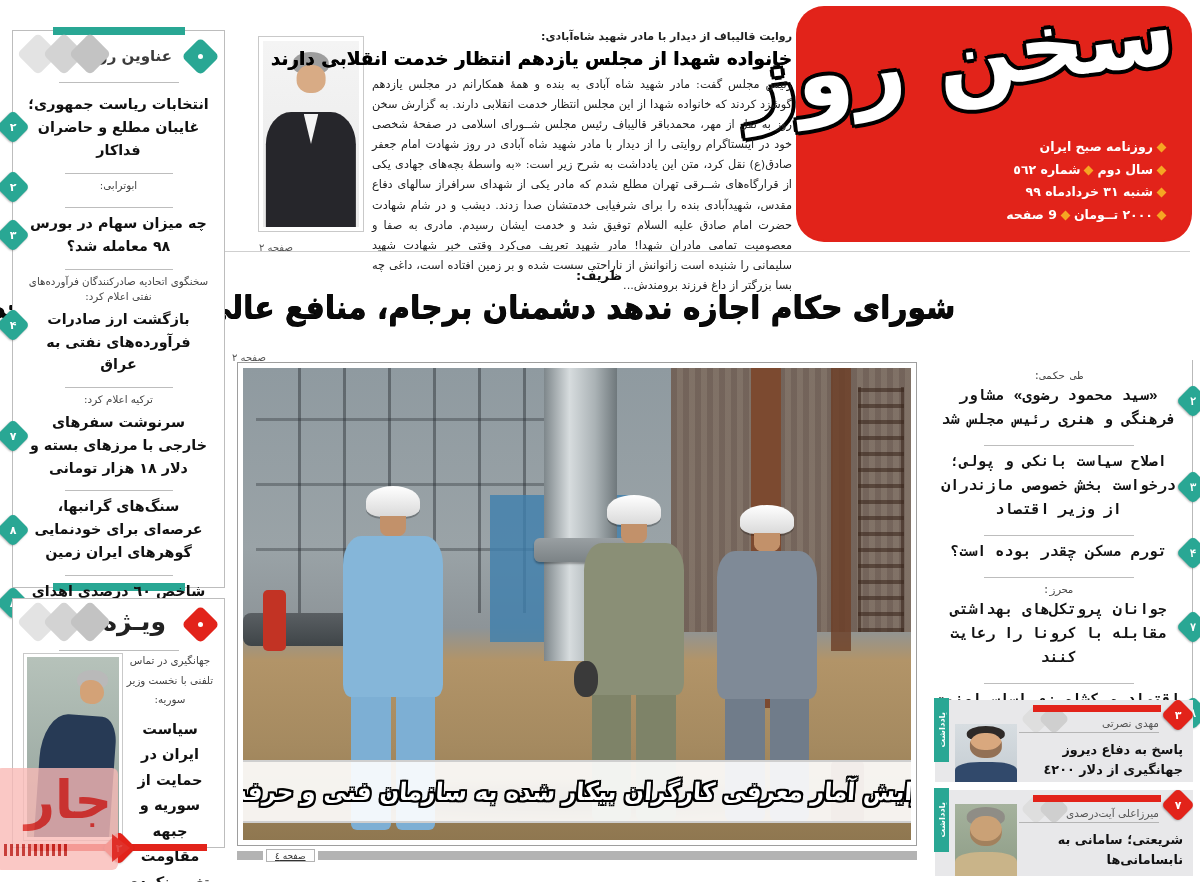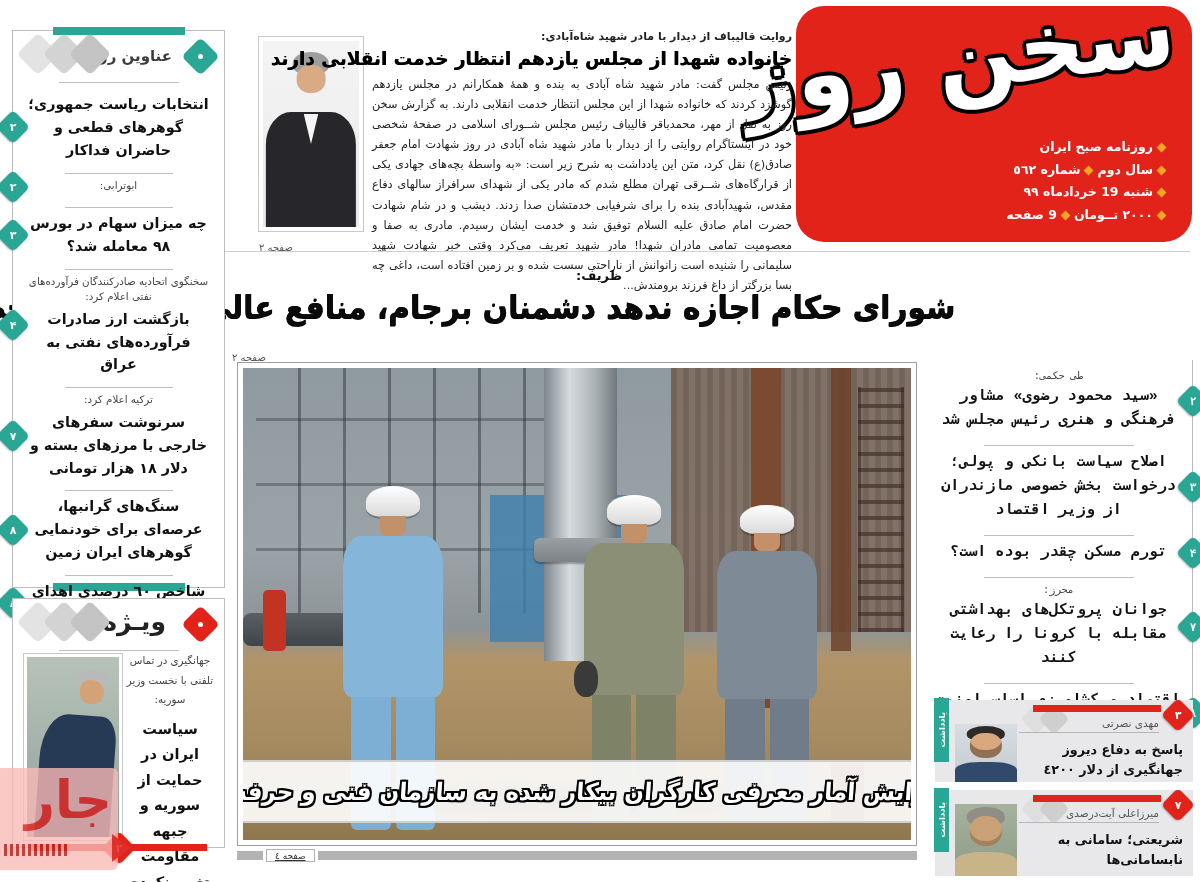--- a/index.html
+++ b/index.html
@@ -150,21 +150,21 @@
 </head>
 <body>
 
 <div id="page">
 
   <div class="masthead">
     <div class="mast-logo">سخن روز</div>
     <div class="mast-info">
       <div><i class="dia"></i><span>روزنامه صبح ایران</span></div>
       <div><i class="dia"></i><span>سال دوم</span><i class="dia"></i><span>شماره ٥٦٢</span></div>
-      <div><i class="dia"></i><span>شنبه 19 خردادماه ٩٩</span></div>
+      <div><i class="dia"></i><span>شنبه ٣١ خردادماه ٩٩</span></div>
       <div><i class="dia"></i><span>٢٠٠٠ تــومان</span><i class="dia"></i><span>9 صفحه</span></div>
     </div>
   </div>
 
   <div class="top-article">
     <div class="ta-photo">
       <div class="ta-photo-inner">
         <div class="g-hair"></div>
         <div class="g-face"></div>
         <div class="g-suit">
@@ -197,21 +197,21 @@
       <div class="bh-title">عناوین روز</div>
       <div class="bh-grays">
         <div class="gd" style="left:0;background:#e3e3e3;"></div>
         <div class="gd" style="left:26px;background:#d3d3d3;"></div>
         <div class="gd" style="left:52px;background:#c3c3c3;"></div>
       </div>
       <div class="sep"></div>
     </div>
     <div class="sb-items">
       <div class="sb-item">
-        <div class="sb-text">انتخابات ریاست جمهوری؛ گوهرهای قطعی و حاضران فداکار</div>
+        <div class="sb-text">انتخابات ریاست جمهوری؛ غایبان مطلع و حاضران فداکار</div>
         <span class="badge sb-badge">
             <i>۲</i>
           </span>
         <div class="sep"></div>
       </div>
       <div class="sb-item">
         <div class="sb-kicker">ابوترابی:</div>
         <span class="badge sb-badge">
             <i>۲</i>
           </span>

